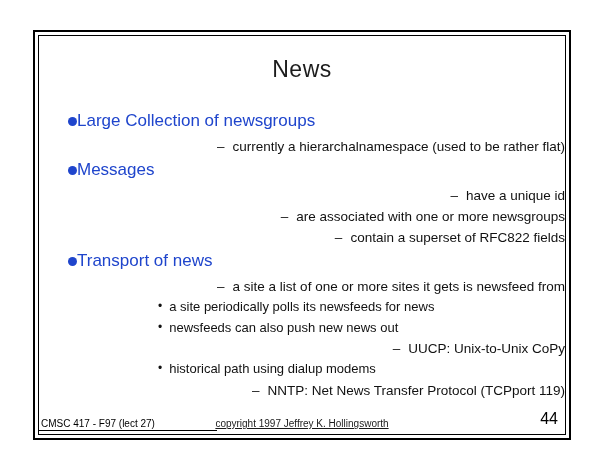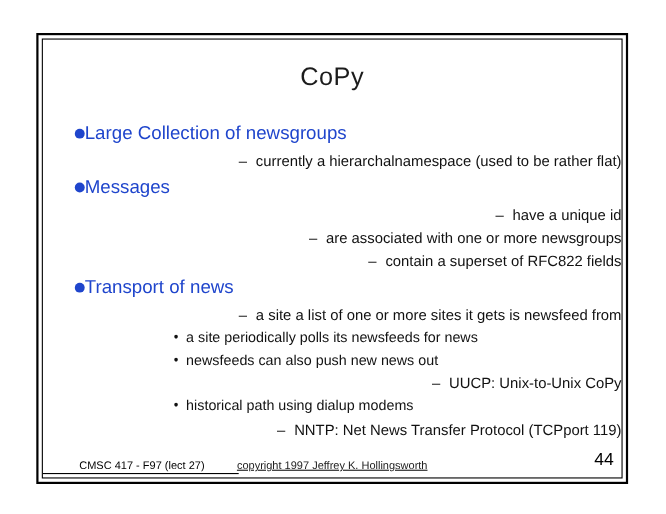--- a/index.html
+++ b/index.html
@@ -29,37 +29,37 @@
   .l2{
     margin-left:61px;font-size:13.5px;line-height:21px;color:#111;text-align:right;
   }
   .l3{
     margin-left:91px;font-size:13px;line-height:20.5px;color:#111;
   }
   .mk{display:inline-block;margin-right:8px;}
   .l3 .mk{margin-right:7px;font-size:12px;position:relative;top:-1px;}
   .footer-left{
     position:absolute;left:0;bottom:3px;width:176px;
-    font-size:10px;border-bottom:1px solid #000;padding:0 0 1px 2px;white-space:nowrap;text-align:center;
+    font-size:10px;border-bottom:1px solid #000;padding:0 0 1px 2px;white-space:nowrap;
   }
   .footer-center{
     position:absolute;left:50%;transform:translateX(-50%);bottom:5px;
     font-size:10px;text-decoration:underline;white-space:nowrap;color:#1a1a1a;
   }
   .footer-page{
     position:absolute;right:7px;bottom:6px;font-size:16px;
   }
 </style>
 </head>
 <body>
 
 <div class="slide-outer">
   <div class="slide-inner">
 
-    <div class="title">CoPy</div>
+    <div class="title">News</div>
 
     <div class="content">
 
       <div class="section">
         <div class="l1">
           <span class="dot"></span>
           <span>Large Collection of newsgroups</span>
         </div>
         <div class="l2"><span class="mk">–</span><span>currently a hierarchalnamespace (used to be rather flat)</span></div>
       </div>

